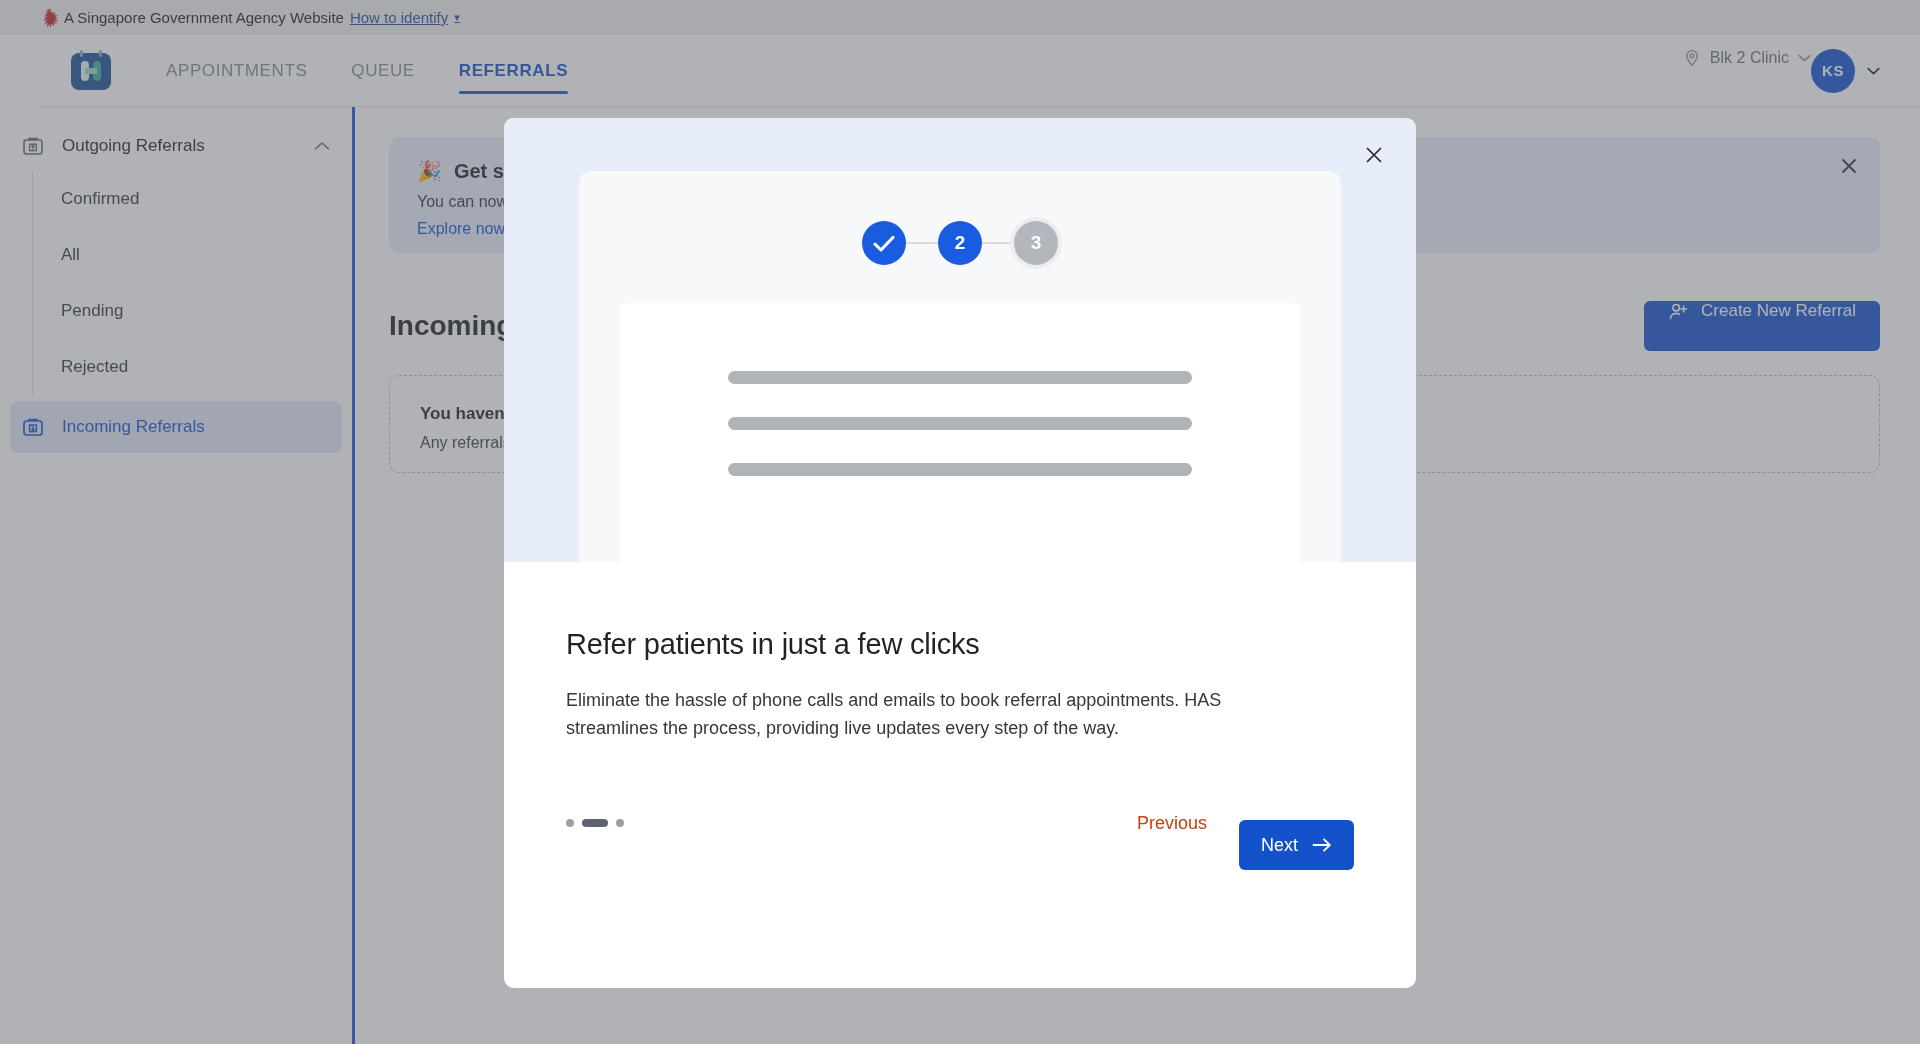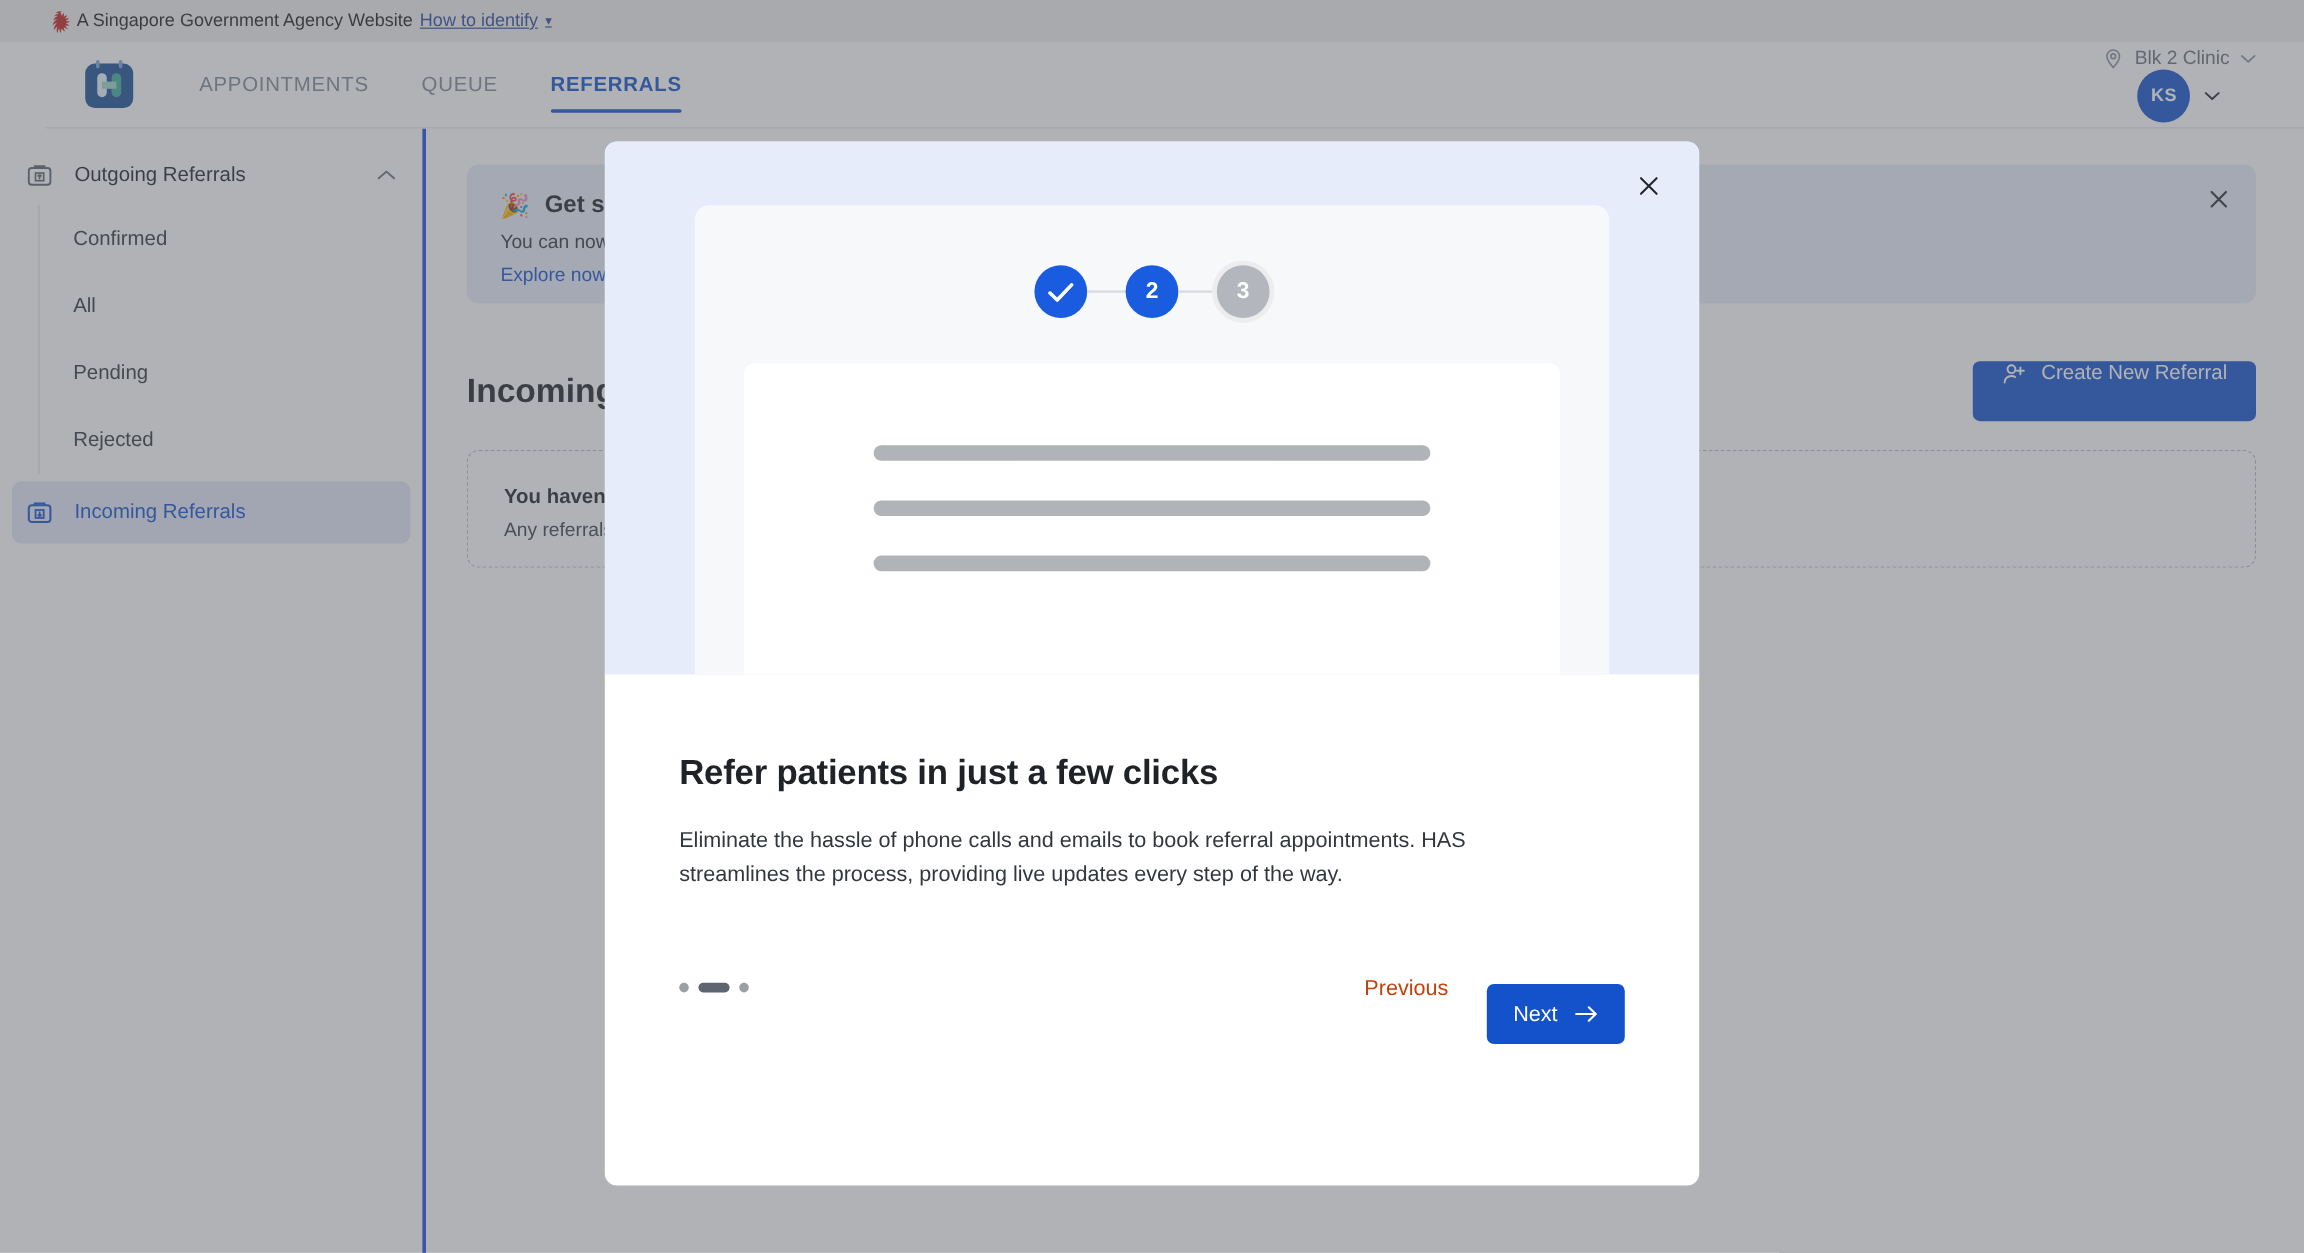--- a/index.html
+++ b/index.html
@@ -58,21 +58,21 @@
     display: flex; align-items: center;
     position: relative; cursor: pointer;
     text-transform: uppercase;
   }
   .navtab.active { color: #1452cc; font-weight: 700; }
   .navtab.active::after {
     content:""; position: absolute; left: 22px; right: 22px; bottom: 12px;
     height: 3px; background: #1452cc; border-radius: 2px;
   }
   .nav-right {
-    margin-left: auto; display: flex; align-items: center;  flex-direction: column;
+    margin-left: auto; display: flex; align-items: flex-start; 
   }
   .clinic-sel {
     display: flex; align-items: center; gap: 9px;
     font-size: 16px; color: #6b7178; cursor: pointer;
   }
   .pin { width: 18px; height: 18px; flex: none; }
   .caret { width: 13px; height: 8px; flex: none; }
   .avatar-wrap { display:flex; align-items:center; gap:12px; cursor: pointer;}
   .avatar {
     width: 44px; height: 44px; border-radius: 50%;
@@ -224,21 +224,21 @@
     flex: 1;
     padding-top: 68px;
   }
   .skel {
     height: 13px; background: #b0b3b8; border-radius: 7px;
     margin: 0 auto 33px; width: 464px;
   }
 
   .modal-body { padding: 66px 62px 0; }
   .modal-title {
-    font-size: 29px; font-weight: 700; color: #1f2328;
+    font-size: 29px; font-weight: 400; color: #1f2328;
     letter-spacing: -0.2px;
   }
   .modal-desc {
     margin-top: 26px;
     font-size: 18px; line-height: 1.55; color: #32383e;
     max-width: 700px;
   }
   .modal-footer {
     margin-top: auto;
     padding: 0 62px 118px;

